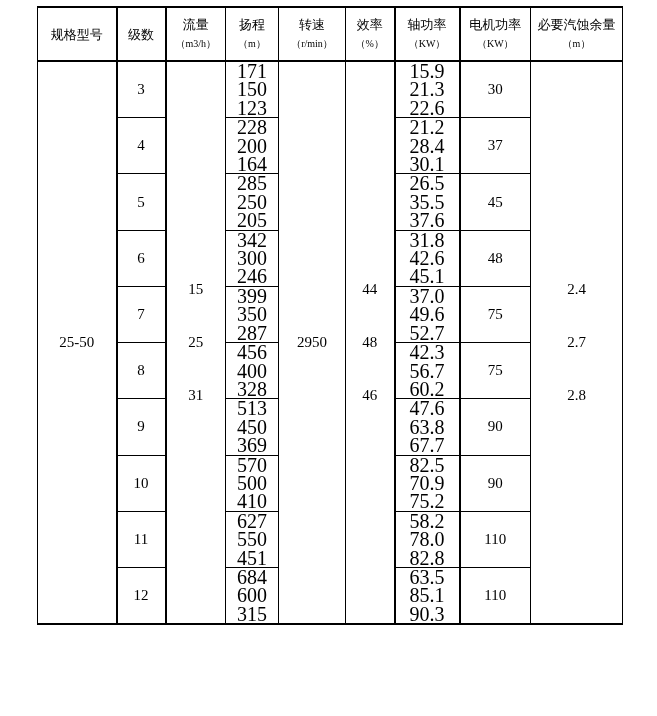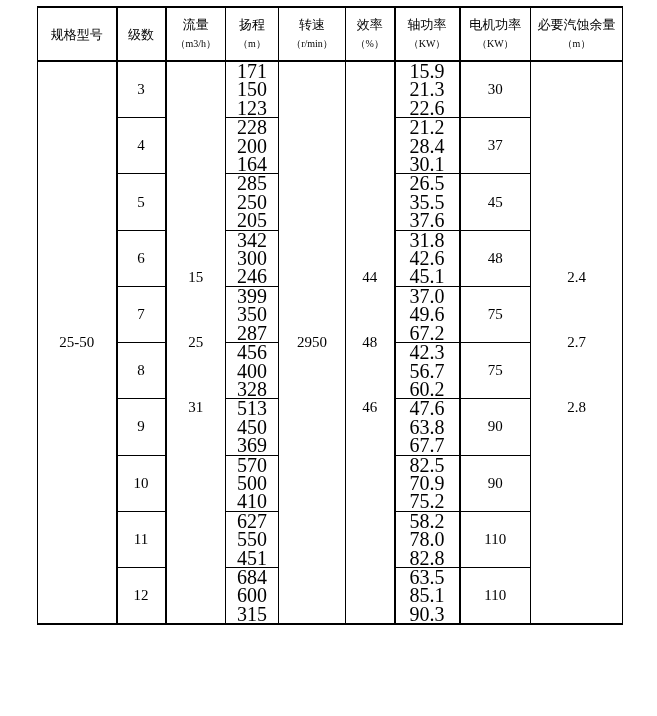--- a/index.html
+++ b/index.html
@@ -29,21 +29,21 @@
   }
   th{height:52px;border-bottom-width:2px;}
   .bl2{border-left-width:2px;}
   tr.group-row{height:56px;}
   .hname{font-size:13px;line-height:19px;}
   .hunit{font-size:10px;line-height:19px;}
   .num{font-size:15px;}
   .line3 div{line-height:18.4px;font-size:20px;}
   .vstack{
     height:556px;display:flex;flex-direction:column;
-    justify-content:center;align-items:center;gap:48px;
+    justify-content:center;align-items:center;gap:36px;
   }
   .vstack span{font-size:15px;line-height:17px;display:block;}
 </style>
 </head>
 <body>
 
 <div class="page">
 
   <table class="perf">
     <colgroup>
@@ -197,21 +197,21 @@
             <div class="line3">
               <div>399</div>
               <div>350</div>
               <div>287</div>
             </div>
           </td>
           <td class="bl2">
             <div class="line3">
               <div>37.0</div>
               <div>49.6</div>
-              <div>67.2</div>
+              <div>52.7</div>
             </div>
           </td>
           <td class="num bl2">75</td>
         </tr>
         <tr class="group-row">
           <td class="num bl2">8</td>
           <td>
             <div class="line3">
               <div>456</div>
               <div>400</div>

